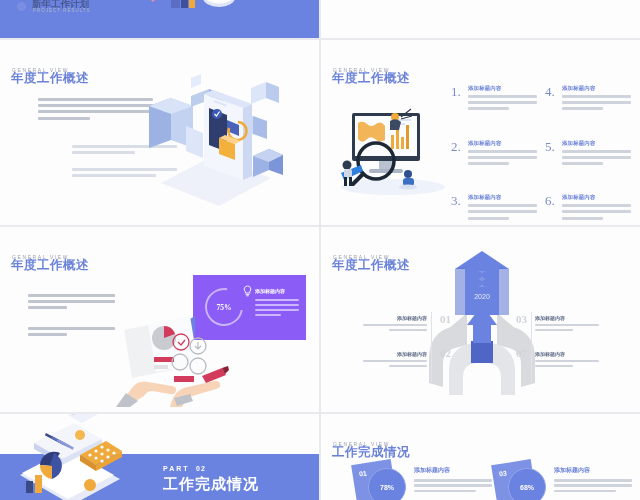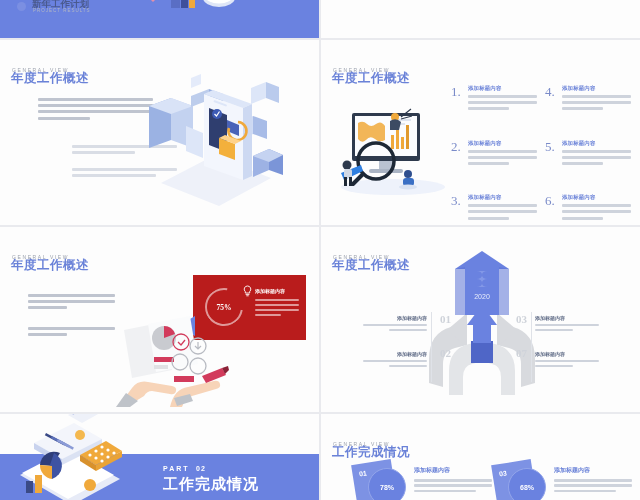--- a/index.html
+++ b/index.html
@@ -87,21 +87,21 @@
   .numitem .nbody { flex: 1; }
   .numitem .nhead {
     font-size: 5.4px; font-weight: bold; color: #6a82d8; margin-bottom: 3px;
     letter-spacing: .2px;
   }
   .desk-art { position: absolute; left: 14px; top: 55px; width: 115px; height: 105px; }
 
   
   .callout {
     position: absolute; right: 13px; top: 48px;
-    width: 113px; height: 65px; background: #b91c1c;
+    width: 113px; height: 65px; background: #8b5cf6;
   }
   .callout:after {
     content: ""; position: absolute; left: -15px; bottom: 4px;
     width: 0; height: 0;
     border-top: 10px solid transparent;
     border-bottom: 10px solid transparent;
     border-right: 17px solid #6a82e0;
   }
   .ring {
     position: absolute; left: 12px; top: 13px; width: 38px; height: 38px;

